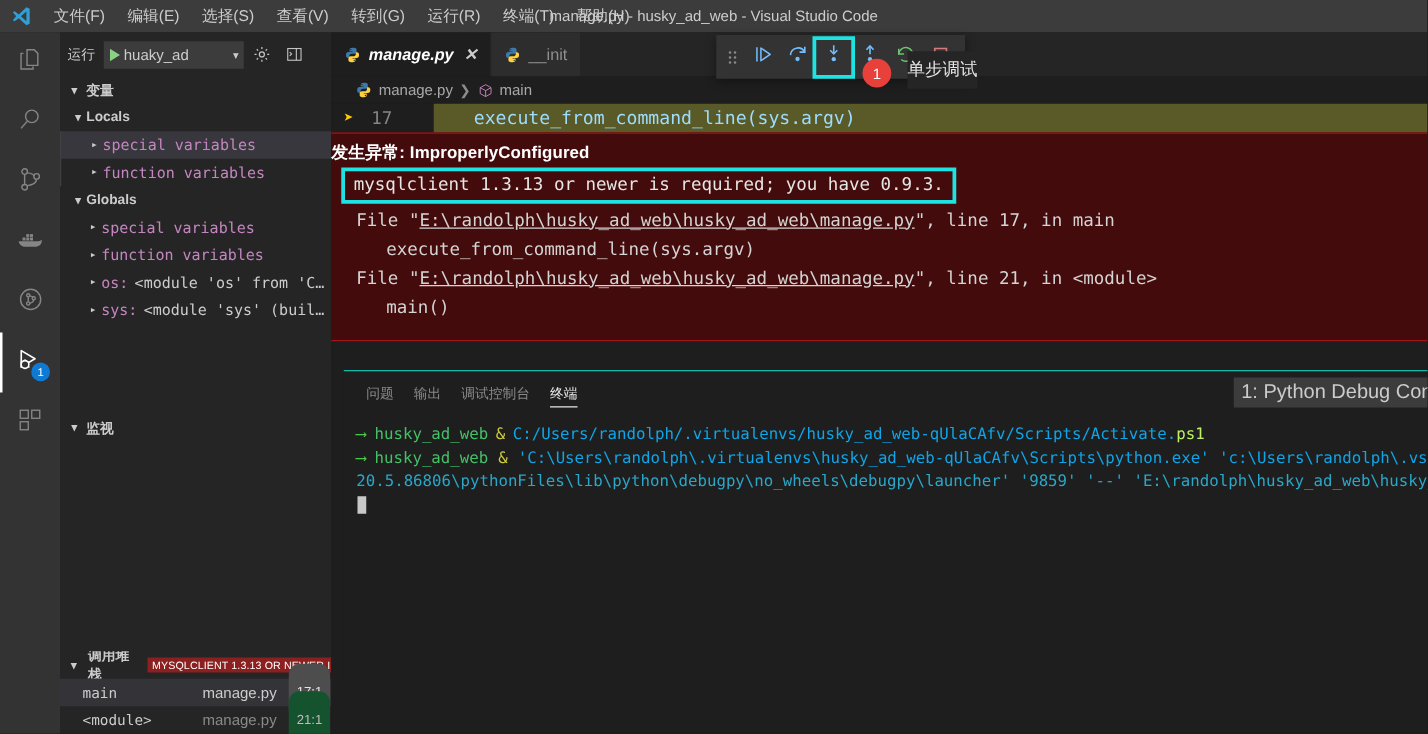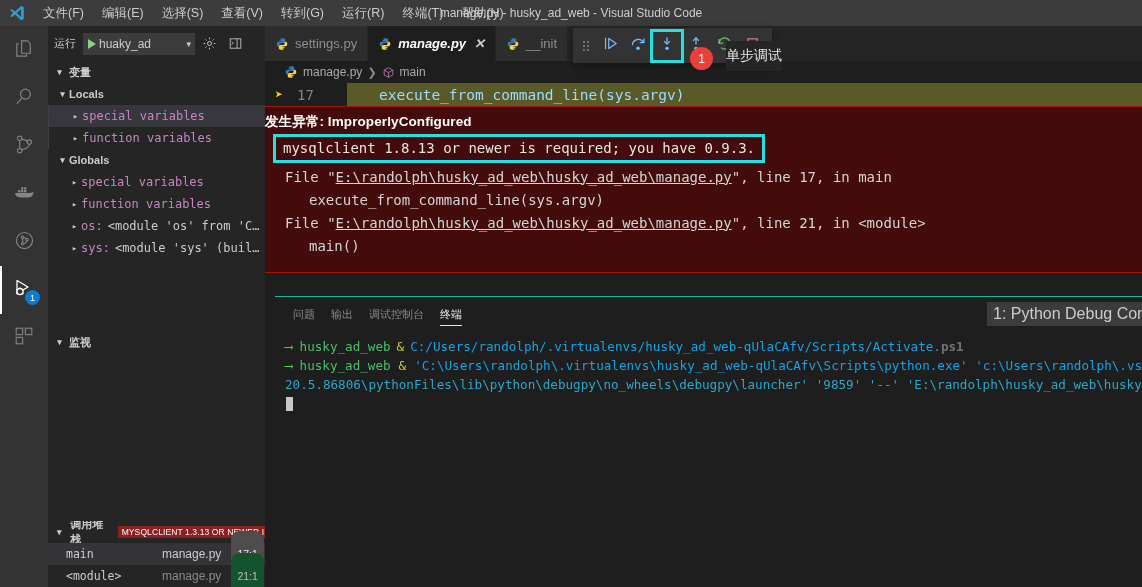--- a/index.html
+++ b/index.html
@@ -211,21 +211,21 @@
   }
   .term-body {
     position: absolute; left: 0; top: 40px; width: 877px; height: 251px;
     font-family: "DejaVu Sans Mono", monospace; font-size: 12.6px;
     padding-left: 10px; overflow: hidden;
   }
   .term-line { height: 19px; display: flex; align-items: center; white-space: nowrap; }
   .t-arrow { color: #4ec94e; margin-right: 7px; }
   .t-green { color: #44c167; }
   .t-cyan { color: #0ea5e9; }
-  .t-yellow { color: #737373; font-weight: bold; }
+  .t-yellow { color: #bef264; }
   .t-amp { color: #cccc3d; }
   .t-cont { color: #2aa7c9; }
   .cursor { display: inline-block; width: 7px; height: 14px; background: #c8c8c8; margin-left: 1px; }
 
   
   .debugbar {
     position: absolute; left: 573px; top: 28px; height: 35px;
     background: #333333; display: flex; align-items: center; padding: 0 6px;
     box-shadow: 0 2px 8px rgba(0,0,0,0.4); z-index: 40;
   }
@@ -433,27 +433,20 @@
     <div class="stack-row dimrow">
       <span class="stack-fn">&lt;module&gt;</span>
       <span class="stack-file">manage.py</span>
       <span class="stack-pos">21:1</span>
     </div>
   </div>
 
   <div class="editor-area">
 
     <div class="tabs">
-      <div class="tab">
-        <svg class="py-icon" viewBox="0 0 24 24">
-          <path d="M11.9 2c-2.6 0-4 1-4 3v2.2h4.1v.8H6.3c-2 0-3.3 1.4-3.3 4s1 3.9 3 3.9h1.5v-2.4c0-2 1.5-3.3 3.4-3.3h3.7c1.7 0 3-1.2 3-2.9V5c0-1.8-1.4-3-3.6-3zm-2.2 1.6c.5 0 .9.4.9.9s-.4.9-.9.9-.9-.4-.9-.9.4-.9.9-.9z" fill="#3d7aab"></path>
-          <path d="M12.1 22c2.6 0 4-1 4-3v-2.2H12v-.8h5.7c2 0 3.3-1.4 3.3-4s-1-3.9-3-3.9h-1.5v2.4c0 2-1.5 3.3-3.4 3.3H9.4c-1.7 0-3 1.2-3 2.9V19c0 1.8 1.4 3 3.6 3zm2.2-1.6a.9.9 0 1 1 0-1.8.9.9 0 0 1 0 1.8z" fill="#ffd040"></path>
-        </svg>
-        <span>settings.py</span>
-      </div>
       <div class="tab active">
         <svg class="py-icon" viewBox="0 0 24 24">
           <path d="M11.9 2c-2.6 0-4 1-4 3v2.2h4.1v.8H6.3c-2 0-3.3 1.4-3.3 4s1 3.9 3 3.9h1.5v-2.4c0-2 1.5-3.3 3.4-3.3h3.7c1.7 0 3-1.2 3-2.9V5c0-1.8-1.4-3-3.6-3zm-2.2 1.6c.5 0 .9.4.9.9s-.4.9-.9.9-.9-.4-.9-.9.4-.9.9-.9z" fill="#3d7aab"></path>
           <path d="M12.1 22c2.6 0 4-1 4-3v-2.2H12v-.8h5.7c2 0 3.3-1.4 3.3-4s-1-3.9-3-3.9h-1.5v2.4c0 2-1.5 3.3-3.4 3.3H9.4c-1.7 0-3 1.2-3 2.9V19c0 1.8 1.4 3 3.6 3zm2.2-1.6a.9.9 0 1 1 0-1.8.9.9 0 0 1 0 1.8z" fill="#ffd040"></path>
         </svg>
         <span>manage.py</span>
         <span class="close">✕</span>
       </div>
       <div class="tab">
         <svg class="py-icon" viewBox="0 0 24 24">
@@ -486,21 +479,21 @@
         <span>17</span>
       </div>
       <div class="code-text">execute_from_command_line(sys.argv)</div>
     </div>
 
     <div class="exc">
       <div class="exc-title">
         <span class="zh">发生异常</span><span>: </span><span>ImproperlyConfigured</span>
       </div>
       <div class="exc-msg-wrap">
-        <span class="exc-msg">mysqlclient 1.8.13 or newer is required; you have 0.9.3.</span>
+        <span class="exc-msg">mysqlclient 1.3.13 or newer is required; you have 0.9.3.</span>
       </div>
       <div class="exc-line">
         <span>File "</span>
           <span class="exc-link">E:\randolph\husky_ad_web\husky_ad_web\manage.py</span>
           <span>", line 17, in main</span>
       </div>
       <div class="exc-line ind">execute_from_command_line(sys.argv)</div>
       <div class="exc-line">
         <span>File "</span>
           <span class="exc-link">E:\randolph\husky_ad_web\husky_ad_web\manage.py</span>

